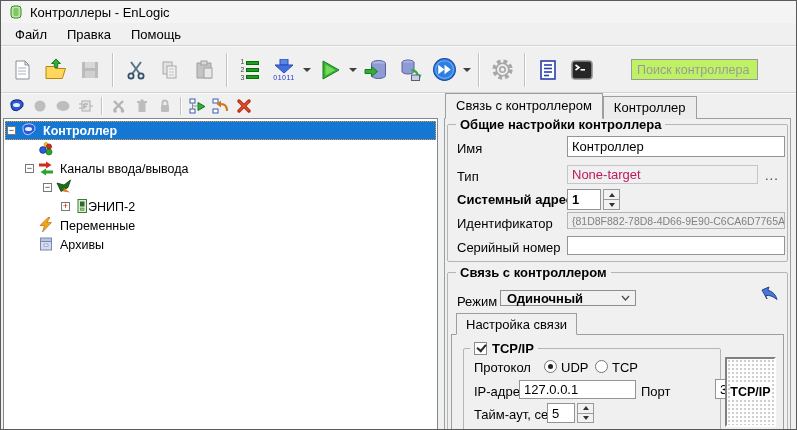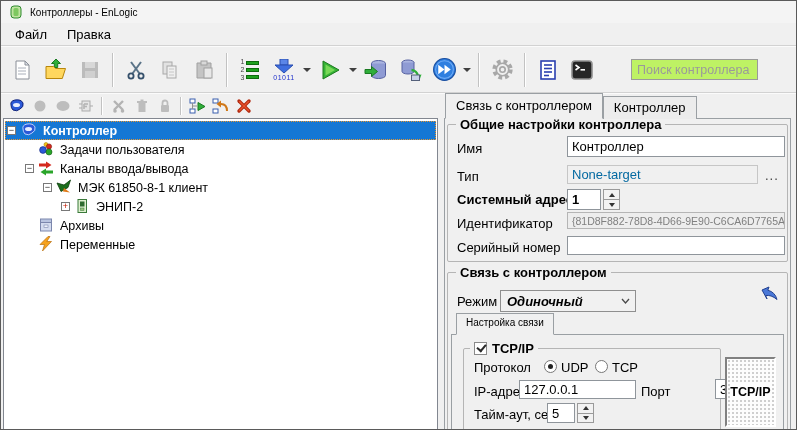--- a/index.html
+++ b/index.html
@@ -3,21 +3,21 @@
 <meta charset="utf-8">
 <style>
   * { margin:0; padding:0; box-sizing:border-box; }
   html,body { background:#d8d8d8; }
   body { font-family:"Liberation Sans", sans-serif; }
   .win { position:relative; width:797px; height:430px; background:#f0f0f0;
          border:1px solid #5a5a5a; overflow:hidden; font-size:13px; color:#000; }
 
   
   .titlebar { position:absolute; left:0; top:0; right:0; height:22px; display:flex; align-items:center; gap:7px; padding-left:8px; background:#f4f4f4; }
-  .titlebar .t { font-size:10px; }
+  .titlebar .t { font-size:13px; }
   .menubar { position:absolute; left:0; top:22px; right:0; height:22px; display:flex; align-items:center; padding-left:4px; }
   .menubar .mi { padding:3px 10px; font-size:13px; cursor:default; }
 
   
   .etch { position:absolute; left:0; right:0; height:2px; border-top:1px solid #d2d2d2; border-bottom:1px solid #fbfbfb; }
   .tb1 { position:absolute; left:0; top:46px; right:0; height:45px; display:flex; align-items:center; padding-left:4px; }
   .tbtn { width:34px; height:38px; display:flex; flex-direction:column; align-items:center; justify-content:center; border:1px solid transparent; border-radius:2px; }
   .caret { width:12px; height:38px; display:flex; align-items:center; justify-content:center; }
   .caret i { width:0; height:0; border-left:4px solid transparent; border-right:4px solid transparent; border-top:4px solid #404040; }
   .sep1 { width:2px; height:34px; border-left:1px solid #c2c2c2; border-right:1px solid #ffffff; margin:0 5px; }
@@ -48,35 +48,35 @@
   .tabs { position:absolute; left:444px; top:92px; height:26px; display:flex; z-index:3; }
   .tab { height:26px; margin-top:0; padding:4px 10px 0 10px; font-size:13px; background:#f0f0f0; border:1px solid #9a9fa3; border-bottom:none; }
   .tab.active { border-bottom:1px solid #f0f0f0; }
   .tab.inactive { height:23px; margin-top:3px; padding-top:3px; border-bottom:none; background:#ececec; }
   .panel { position:absolute; left:443px; top:117px; width:347px; height:320px; border:1px solid #9a9fa3; background:#f0f0f0; }
 
   .group { position:absolute; border:1px solid #b5b5b5; border-radius:2px; background:#f0f0f0; }
   .gtitle { position:absolute; top:-8px; left:8px; background:#f0f0f0; padding:0 4px; font-weight:bold; font-size:13px; white-space:nowrap; }
   .flabel { position:absolute; font-size:13px; white-space:nowrap; }
   .field { position:absolute; border:1px solid #8f959b; background:#fff; font-size:13px; padding:1px 4px; font-family:"Liberation Sans",sans-serif; color:#000; }
-  .field.dis { background:#f0f0f0; color:#0369a1; border-color:#c6c6c6; }
+  .field.dis { background:#f0f0f0; color:#be185d; border-color:#c6c6c6; }
   .field.ro { background:#ededed; color:#808080; border-color:#b5b5b5; font-size:10.5px; padding-top:2px; }
   .dots { position:absolute; font-size:13px; color:#404040; letter-spacing:1px; }
   .spin { position:absolute; width:17px; display:flex; flex-direction:column; }
   .spin div { flex:1; background:#f2f2f2; border:1px solid #9a9a9a; display:flex; align-items:center; justify-content:center; }
   .spin div + div { border-top:none; }
   .spin i { width:0; height:0; border-left:3px solid transparent; border-right:3px solid transparent; }
   .spin .up i { border-bottom:4px solid #333; }
   .spin .dn i { border-top:4px solid #333; }
 
-  .combo { position:absolute; height:22px; background:#f1f1f1; border:1px solid #8f8f8f; display:flex; align-items:center;font-style:italic; }
+  .combo { position:absolute; height:16px; background:#f1f1f1; border:1px solid #8f8f8f; display:flex; align-items:center; }
   .combo .cv { flex:1; font-weight:bold; font-size:13px; padding-left:6px; }
   .combo .cbtn { width:20px; height:100%; display:flex; align-items:center; justify-content:center; }
 
-  .itab { position:absolute; height:22px; padding:3px 9px 0 9px; font-size:10px; background:#f0f0f0; border:1px solid #9a9fa3; border-bottom:1px solid #f0f0f0; z-index:2; }
+  .itab { position:absolute; height:22px; padding:3px 9px 0 9px; font-size:13px; background:#f0f0f0; border:1px solid #9a9fa3; border-bottom:1px solid #f0f0f0; z-index:2; }
   .ipanel { position:absolute; border:1px solid #9a9fa3; background:#f0f0f0; }
 
   .fset { position:absolute; border:1px solid #b5b5b5; border-radius:2px; }
   .legend { position:absolute; top:-8px; left:6px; background:#f0f0f0; padding:0 4px; display:flex; align-items:center; gap:5px; }
   .cbox { width:13px; height:13px; background:#fff; border:1px solid #8a8a8a; position:relative; }
   .cbox::after { content:""; position:absolute; left:2px; top:1px; width:7px; height:4px; border-left:2px solid #2a2a2a; border-bottom:2px solid #2a2a2a; transform:rotate(-50deg); }
   .legend b { font-size:13px; }
   .radio { position:absolute; width:13px; height:13px; border:1px solid #777; border-radius:50%; background:#fff; }
   .radio.on::after { content:""; position:absolute; left:3px; top:3px; width:5px; height:5px; border-radius:50%; background:#222; }
 
@@ -101,20 +101,21 @@
           <rect x="2" y="1" width="10" height="12" rx="3" fill="#bfe3a0" stroke="#2e8b2e"></rect>
           <rect x="4.5" y="3" width="5" height="8" rx="1.5" fill="#7ec860"></rect>
         </svg>
     </span>
     <span class="t">Контроллеры - EnLogic</span>
   </div>
 
   <div class="menubar">
     <span class="mi">Файл</span>
     <span class="mi">Правка</span>
+    <span class="mi">Помощь</span>
   </div>
 
   <div class="etch" style="top:44px"></div>
 
   <div class="tb1">
     <div class="tbtn">
       <svg width="22" height="22" viewBox="0 0 22 22">
           <path d="M5 2 h9 l4 4 v14 H5 Z" fill="#fff" stroke="#8a8f98"></path>
           <path d="M14 2 l4 4 h-4 Z" fill="#dfe3ea" stroke="#8a8f98"></path>
           <g stroke="#aab0bb">
@@ -353,70 +354,68 @@
     </div>
     <div class="trow">
       <span class="ic" style="left:34px;top:1px;">
         <svg width="16" height="16" viewBox="0 0 16 16">
             <circle cx="8" cy="3.5" r="2" fill="#f5c518" stroke="#a8820a" stroke-width="0.6"></circle>
             <circle cx="5" cy="9" r="3.4" fill="#2b59d8" stroke="#12247a" stroke-width="0.6"></circle>
             <circle cx="11" cy="5.5" r="2.6" fill="#d42a1e" stroke="#7a140c" stroke-width="0.6"></circle>
             <circle cx="11" cy="11" r="3" fill="#2aa52a" stroke="#135c13" stroke-width="0.6"></circle>
           </svg>
       </span>
-      <span class="lb" style="left:56px;">Задачи пользователя</span>
     </div>
     <div class="trow">
       <span class="exp" style="left:21px;top:5px;">−</span>
       <span class="ic" style="left:34px;top:1px;">
         <svg width="16" height="16" viewBox="0 0 16 16">
             <polygon points="1,3.5 8,3.5 8,1.5 13.5,5 8,8.5 8,6.5 1,6.5" fill="#d42a1e"></polygon>
             <polygon points="15,10.5 8,10.5 8,8.5 2.5,12 8,15.5 8,13.5 15,13.5" fill="#2aa52a"></polygon>
           </svg>
       </span>
       <span class="lb" style="left:56px;">Каналы ввода/вывода</span>
     </div>
     <div class="trow">
       <span class="exp" style="left:39px;top:5px;">−</span>
       <span class="ic" style="left:52px;top:1px;">
         <svg width="16" height="16" viewBox="0 0 16 16">
             <polygon points="1,4 8,6 14.5,1 12,8.5 5,12.5" fill="#1c6e1c" stroke="#0b3b0b" stroke-width="0.8"></polygon>
             <polygon points="8,9 14,13.5 7,12.5" fill="#e07b1a"></polygon>
           </svg>
       </span>
-      <span class="lb" style="left:74px;">МЭК 61850-8-1 клиент</span>
     </div>
     <div class="trow">
       <span class="exp red" style="left:57px;top:5px;">+</span>
       <span class="ic" style="left:70px;top:1px;">
         <svg width="16" height="16" viewBox="0 0 16 16">
             <rect x="4" y="1.5" width="8.5" height="13" fill="#dff0d0" stroke="#3a7a3a"></rect>
             <rect x="6" y="3.5" width="4.5" height="5" fill="#2f6b2f"></rect>
             <rect x="6.5" y="10" width="3.5" height="2.5" fill="#9ac27f" stroke="#3a7a3a" stroke-width="0.5"></rect>
           </svg>
       </span>
-      <span class="lb" style="left:92px;">ЭНИП-2</span>
+      <span class="lb" style="left:84px;">ЭНИП-2</span>
+    </div>
+    <div class="trow">
+      <span class="ic" style="left:34px;top:1px;">
+        <svg width="16" height="16" viewBox="0 0 16 16">
+            <polygon points="10,0.5 2,8.5 6.5,8.5 4.5,15 13.5,5.5 8.8,5.5 12,0.5" fill="#f6a21d" stroke="#b86f10" stroke-width="0.7"></polygon>
+          </svg>
+      </span>
+      <span class="lb" style="left:56px;">Переменные</span>
     </div>
     <div class="trow">
       <span class="ic" style="left:34px;top:1px;">
         <svg width="16" height="16" viewBox="0 0 16 16">
             <rect x="2.5" y="5.5" width="11" height="8.5" fill="#d4dcef" stroke="#7c87ad"></rect>
             <rect x="2.5" y="2" width="11" height="3.5" fill="#b9c4e0" stroke="#7c87ad"></rect>
             <rect x="6" y="8" width="4" height="2.5" fill="#eef2fb" stroke="#7c87ad" stroke-width="0.6"></rect>
           </svg>
       </span>
       <span class="lb" style="left:56px;">Архивы</span>
-    </div>
-    <div class="trow">
-      <span class="ic" style="left:34px;top:1px;">
-        <svg width="16" height="16" viewBox="0 0 16 16">
-            <polygon points="10,0.5 2,8.5 6.5,8.5 4.5,15 13.5,5.5 8.8,5.5 12,0.5" fill="#f6a21d" stroke="#b86f10" stroke-width="0.7"></polygon>
-          </svg>
-      </span>
-      <span class="lb" style="left:56px;">Переменные</span>
     </div>
   </div>
 
   <div class="tabs">
     <div class="tab active">Связь с контроллером</div>
     <div class="tab inactive">Контроллер</div>
   </div>
   <div class="panel"></div>
 
   <div class="group" style="left:446px;top:123px;width:341px;height:138px;">

